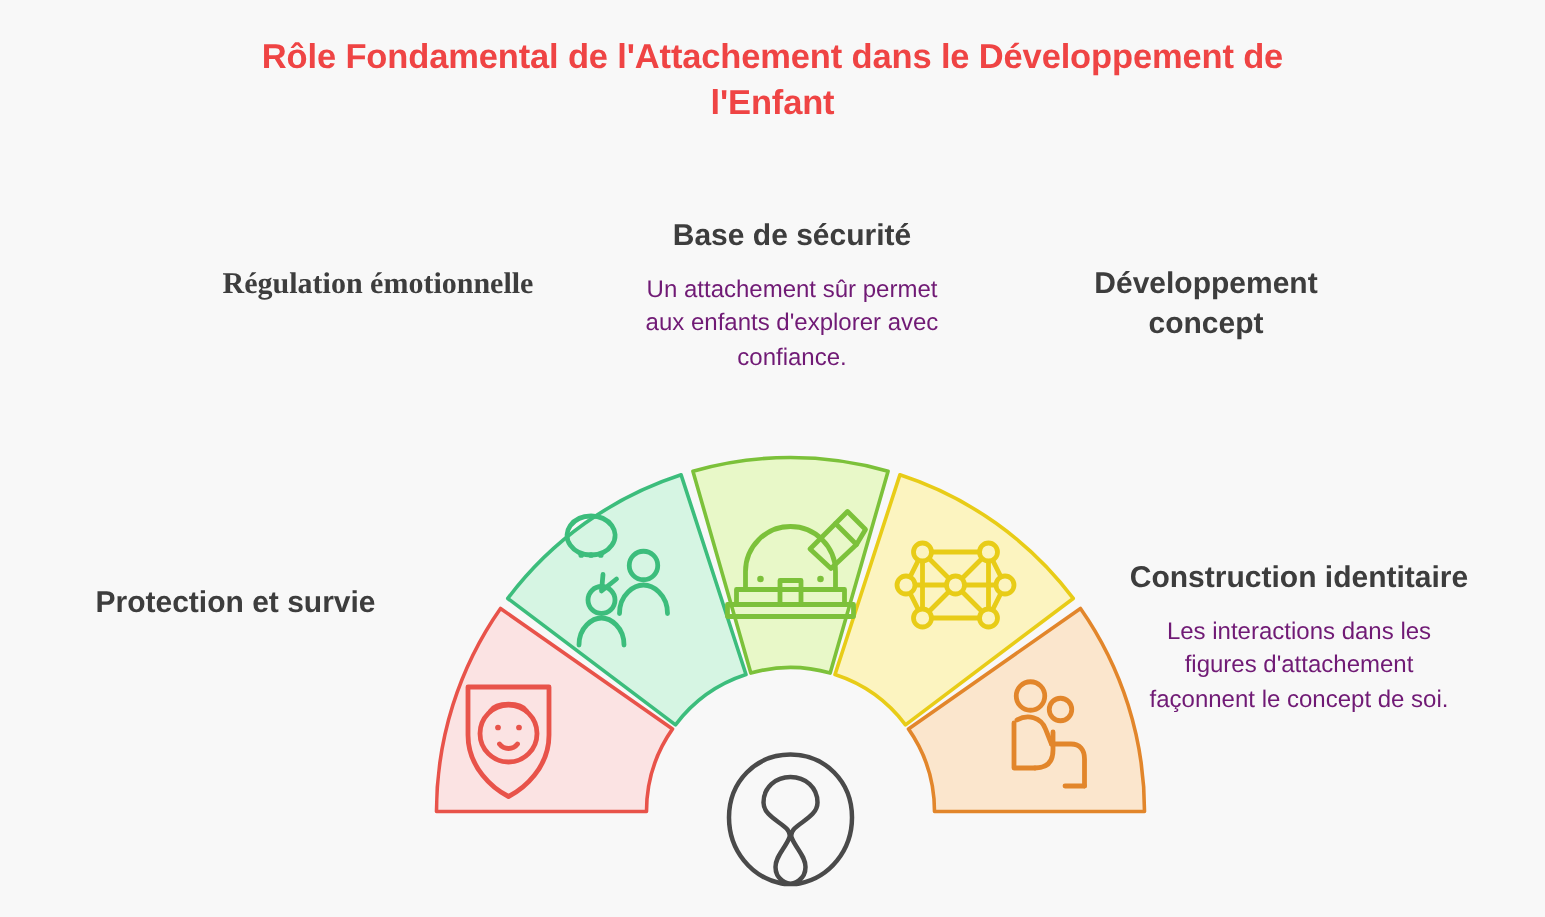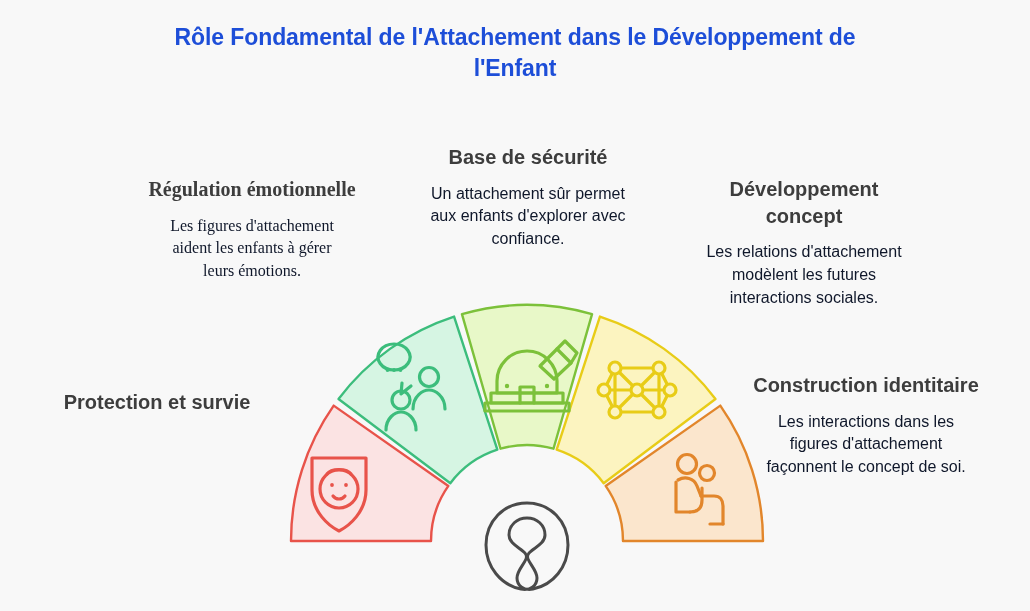--- a/index.html
+++ b/index.html
@@ -21,39 +21,39 @@
   }
   .title {
     position: absolute;
     left: 50%;
     transform: translateX(-50%);
     top: 22px;
     width: 740px;
     text-align: center;
     font-size: 23px;
     font-weight: bold;
-    color: #1d4ed8;
+    color: #ef4444;
     line-height: 1.33;
     letter-spacing: -0.1px;
   }
   .node {
     position: absolute;
     text-align: center;
   }
   .node-title {
     font-size: 20px;
     font-weight: bold;
     color: #3d3d3d;
     line-height: 1.33;
     margin: 0 0 10px 0;
   }
   .node-desc {
     font-size: 16px;
     font-weight: normal;
-    color: #0f172a;
+    color: #701a75;
     line-height: 1.42;
     margin: 12px;
   }
   
   #txt-protection  { left: 28px;  top: 389px; width: 258px; }
   #txt-regulation  { left: 146px; top: 176px; width: 212px; font-family: Liberation Serif, serif; }
   #txt-base        { left: 408px; top: 144px; width: 240px; }
   #txt-social      { left: 690px; top: 176px; width: 228px; }
   #txt-identity    { left: 742px; top: 372px; width: 248px; }
 
@@ -73,31 +73,29 @@
 <div id="infographic">
 
   <div class="title">Rôle Fondamental de l'Attachement dans le Développement de l'Enfant</div>
 
   <div class="node" id="txt-protection">
     <div class="node-title">Protection et survie</div>
   </div>
 
   <div class="node" id="txt-regulation">
     <div class="node-title">Régulation émotionnelle</div>
-    <div class="node-desc">Les figures d'attachement aident les enfants à gérer leurs émotions.</div>
   </div>
 
   <div class="node" id="txt-base">
     <div class="node-title">Base de sécurité</div>
     <div class="node-desc">Un attachement sûr permet aux enfants d'explorer avec confiance.</div>
   </div>
 
   <div class="node" id="txt-social">
     <div class="node-title">Développement concept</div>
-    <div class="node-desc">Les relations d'attachement modèlent les futures interactions sociales.</div>
   </div>
 
   <div class="node" id="txt-identity">
     <div class="node-title">Construction identitaire</div>
     <div class="node-desc">Les interactions dans les figures d'attachement façonnent le concept de soi.</div>
   </div>
 
   <svg id="arc-svg" viewBox="0 0 1030 611">
     <g id="segments-layer">
         <path d="M 291 541 A 236 236 0 0 1 333.680117547798 405.6359610211531 L 448.3614037482568 485.93666211029955 A 96 96 0 0 0 431 541 Z" fill="#fbe3e3" stroke="#e8534a" stroke-width="2.4" stroke-linejoin="round" class="seg"></path>

